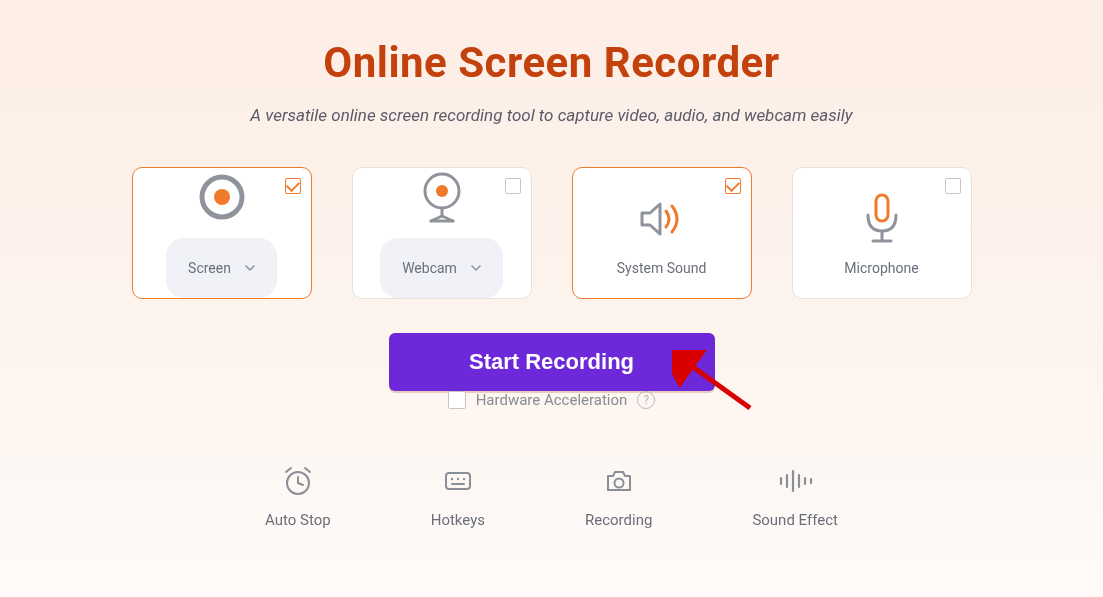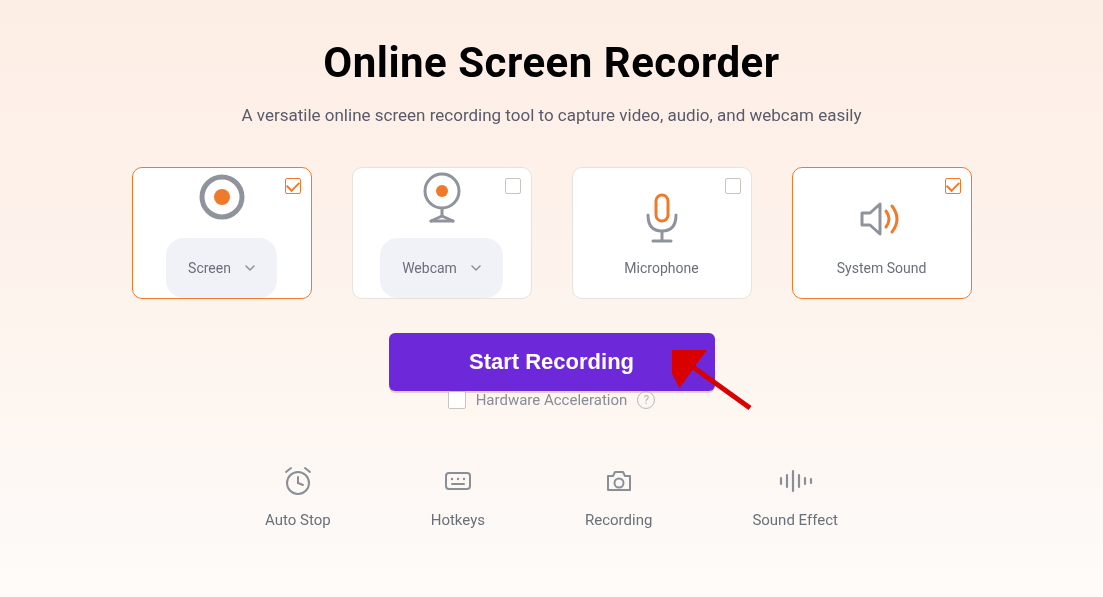--- a/index.html
+++ b/index.html
@@ -14,27 +14,28 @@
   .container {
     width: 100%;
     display: flex;
     flex-direction: column;
     align-items: center;
     padding-top: 38px;
   }
   .title {
     font-size: 42px;
     font-weight: 700;
-    color: #000000;
+    color: #c2410c;
     letter-spacing: 0.5px;
   }
   .subtitle {
     margin-top: 18px;
     font-size: 17px;
     color: #5a5a6a;
+    font-style: italic;
   }
   .cards {
     margin-top: 42px;
     display: flex;
     gap: 40px;
   }
   .card {
     position: relative;
     width: 180px;
     height: 132px;
@@ -216,46 +217,46 @@
           <span>Webcam</span>
           <span class="chevron">
             <svg width="10" height="10" viewBox="0 0 10 10">
                 <path d="M1 3 L5 7 L9 3" fill="none" stroke="#8f949c" stroke-width="1.6" stroke-linecap="round" stroke-linejoin="round"></path>
               </svg>
           </span>
         </div>
       </div>
     </div>
 
+    <div class="card selected">
+      <span class="card-check"></span>
+      <div class="card-icon-wrap">
+        <svg width="52" height="44" viewBox="0 0 52 44">
+          <path d="M6 16 L14 16 L24 7 L24 37 L14 28 L6 28 Z" fill="none" stroke="#8f949c" stroke-width="3" stroke-linejoin="round"></path>
+          <path d="M30 14 Q36 22 30 30" fill="none" stroke="#f07a2c" stroke-width="3" stroke-linecap="round"></path>
+          <path d="M36 9 Q46 22 36 35" fill="none" stroke="#f07a2c" stroke-width="3" stroke-linecap="round"></path>
+        </svg>
+      </div>
+      <div class="card-label-row">
+        <span class="plain-label">System Sound</span>
+      </div>
+    </div>
+
     <div class="card">
       <span class="card-check"></span>
       <div class="card-icon-wrap">
         <svg width="46" height="56" viewBox="0 0 46 56">
           <rect x="17" y="4" width="12" height="26" rx="6" fill="none" stroke="#f07a2c" stroke-width="3"></rect>
           <path d="M9 24 Q9 40 23 40 Q37 40 37 24" fill="none" stroke="#8f949c" stroke-width="3" stroke-linecap="round"></path>
           <line x1="23" y1="40" x2="23" y2="50" stroke="#8f949c" stroke-width="3"></line>
           <line x1="14" y1="50" x2="32" y2="50" stroke="#8f949c" stroke-width="3" stroke-linecap="round"></line>
         </svg>
       </div>
       <div class="card-label-row">
         <span class="plain-label">Microphone</span>
-      </div>
-    </div>
-
-    <div class="card selected">
-      <span class="card-check"></span>
-      <div class="card-icon-wrap">
-        <svg width="52" height="44" viewBox="0 0 52 44">
-          <path d="M6 16 L14 16 L24 7 L24 37 L14 28 L6 28 Z" fill="none" stroke="#8f949c" stroke-width="3" stroke-linejoin="round"></path>
-          <path d="M30 14 Q36 22 30 30" fill="none" stroke="#f07a2c" stroke-width="3" stroke-linecap="round"></path>
-          <path d="M36 9 Q46 22 36 35" fill="none" stroke="#f07a2c" stroke-width="3" stroke-linecap="round"></path>
-        </svg>
-      </div>
-      <div class="card-label-row">
-        <span class="plain-label">System Sound</span>
       </div>
     </div>
 
   </div>
 
   <button class="start-btn">Start Recording</button>
 
   <div class="hwaccel-row">
     <span class="hwaccel-check"></span>
     <span>Hardware Acceleration</span>

